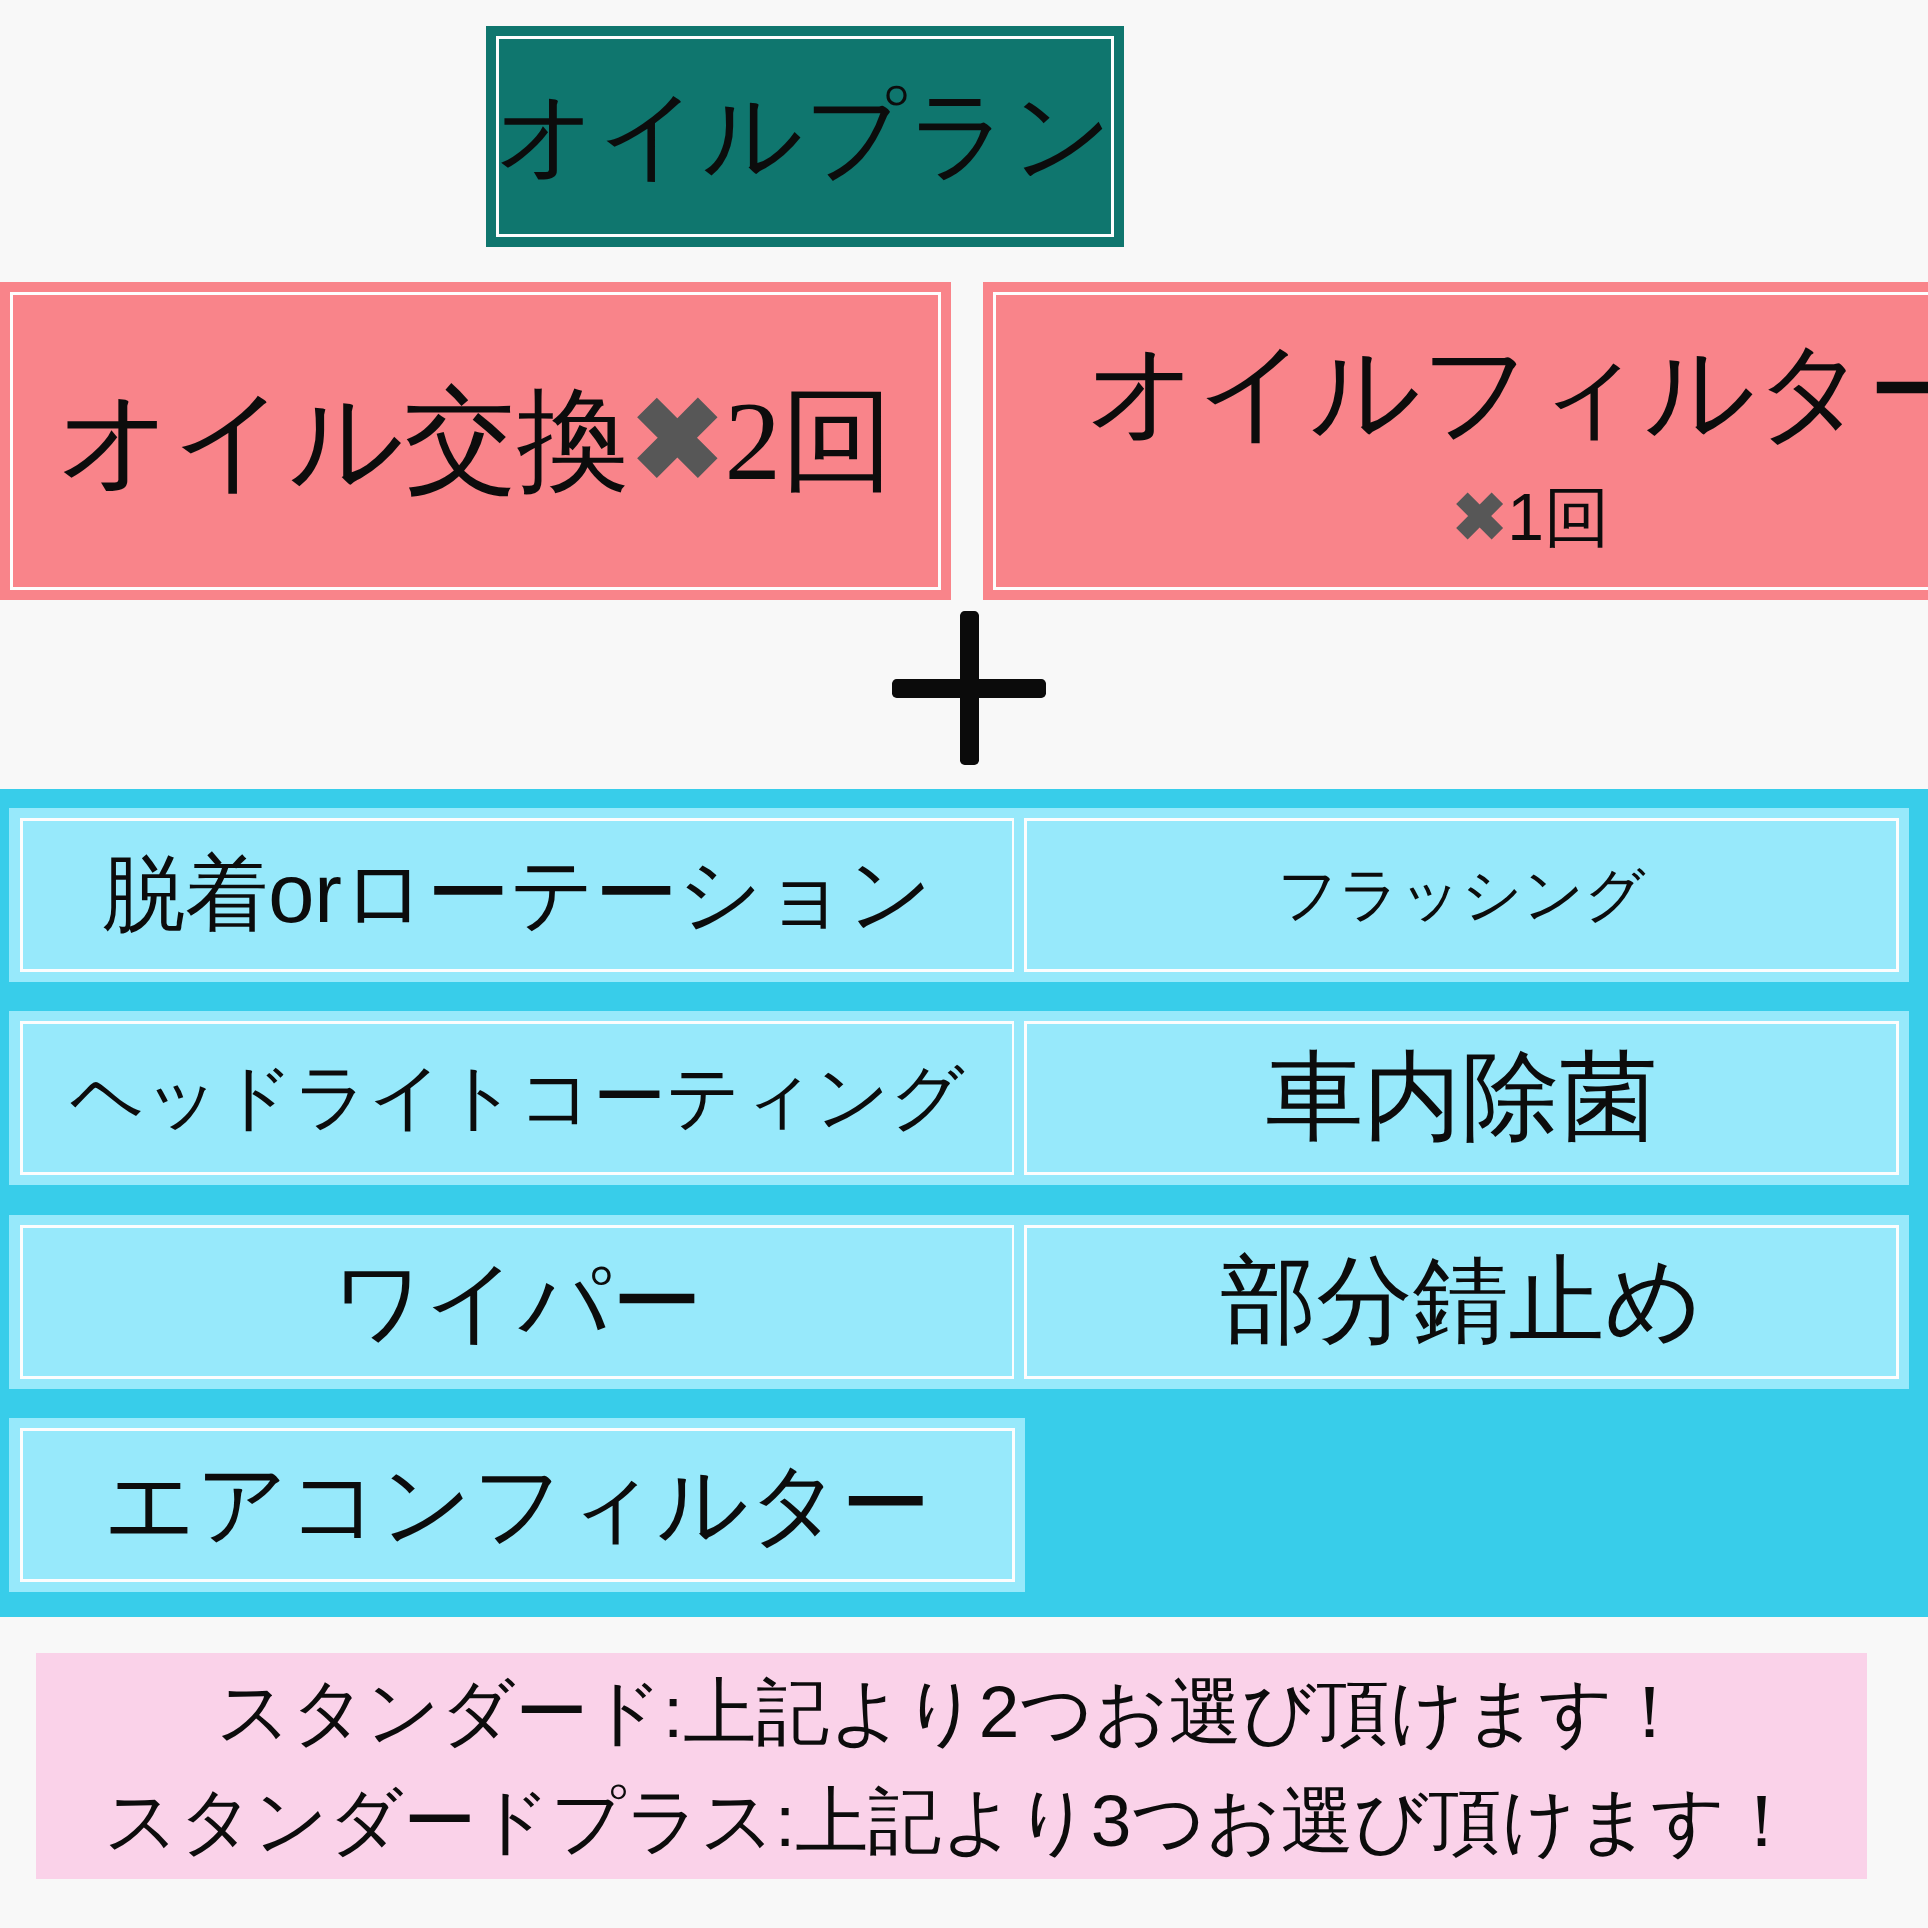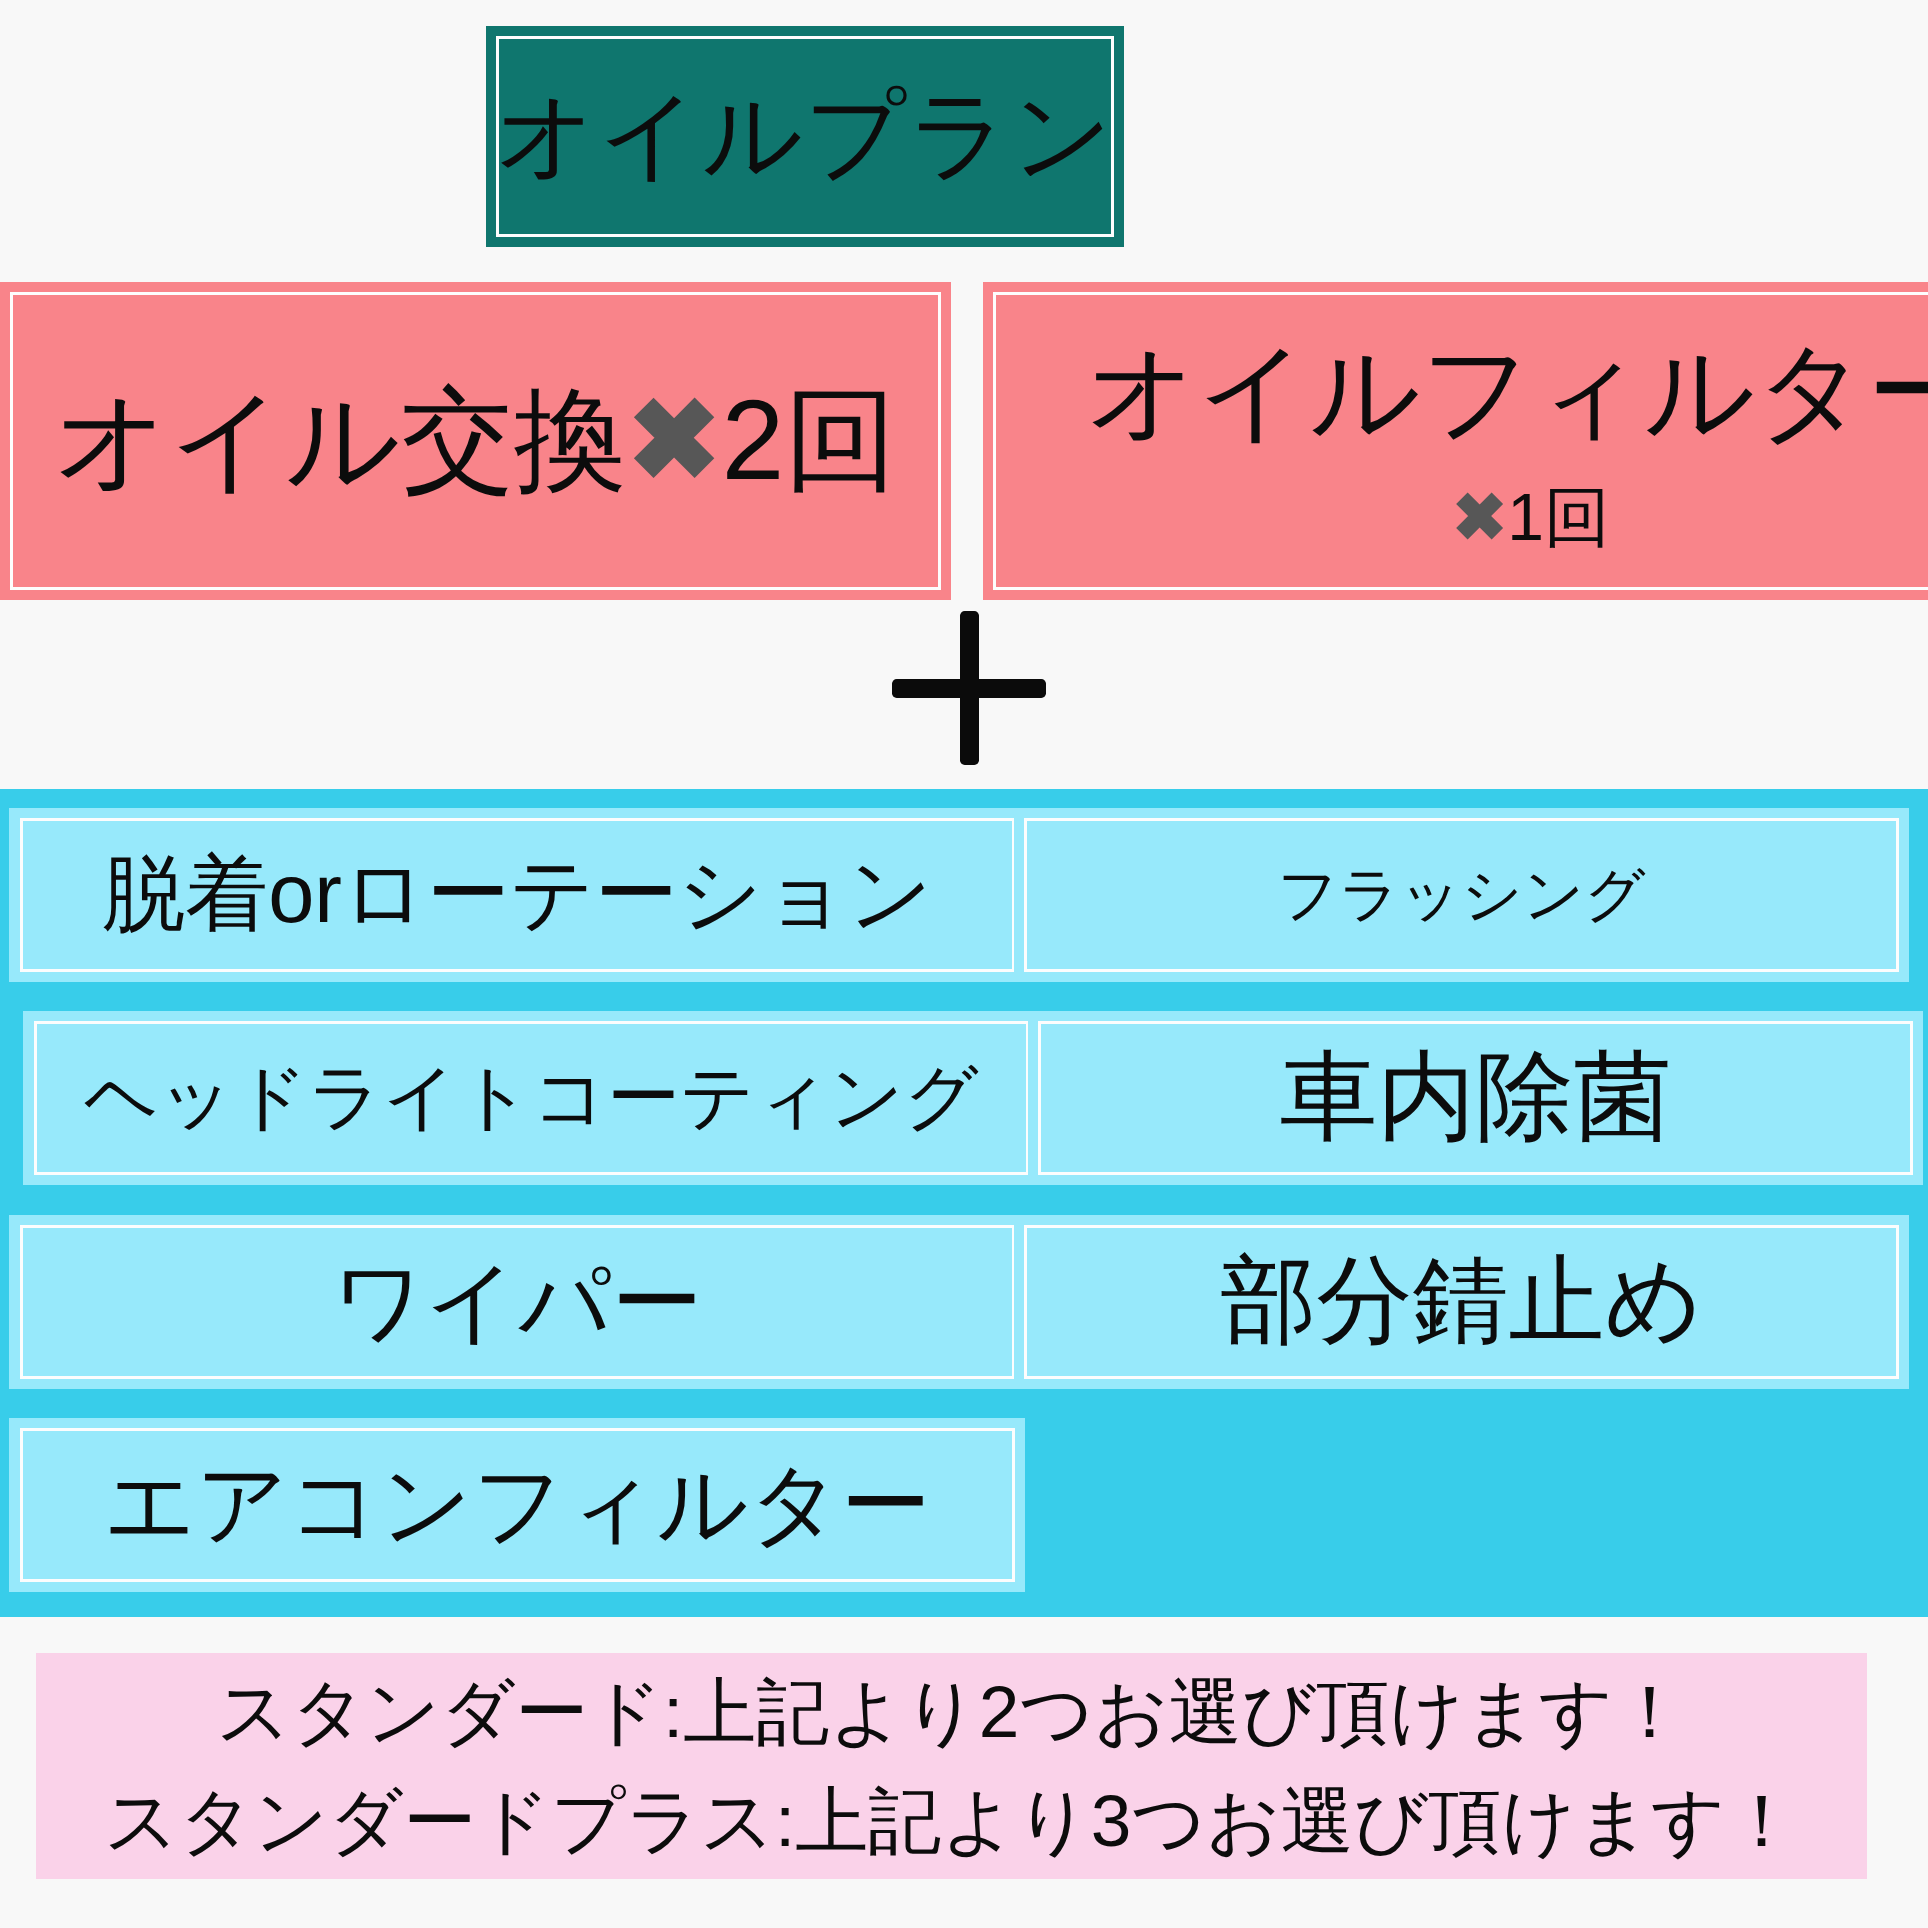--- a/index.html
+++ b/index.html
@@ -15,38 +15,38 @@
     position:absolute;inset:10.4px;border:3.8px solid #fdfdfd;pointer-events:none;
   }
   
   .title-box{
     left:486px;top:26px;width:638px;height:221px;
     background:#0f766e;
   }
   .title-box .txt{font-size:99px;letter-spacing:1.9px;}
   
   .red-box{background:#f9848a;}
-  .red1{left:0px;top:282px;width:951px;height:318px;}
+  .red1{left:0px;top:282px;width:951px;height:318px;font-family:Liberation Serif, serif;}
   .red1 .txt{font-size:113px;white-space:nowrap;}
   .red2{left:983px;top:282px;width:1096px;height:318px;flex-direction:column;}
   .red2 .line1{font-size:109px;white-space:nowrap;}
   .red2 .line2{font-size:66px;margin-top:7.5px;white-space:nowrap;}
   .cross{color:#575757;font-weight:bold;}
   
   .plus-wrap{left:892px;top:611px;width:154px;height:154px;}
   .plus-bar{position:absolute;background:#0b0b0b;border-radius:4.7px;}
   .plus-v{left:68px;top:0;width:19px;height:154px;}
   .plus-h{left:0;top:68px;width:154px;height:19px;}
   
   .cyan-section{left:0;top:789px;width:1928px;height:828px;background:#38cdea;}
   .opt-box{background:#97e9fb;position:absolute;}
   .opt-box .txt{white-space:nowrap;}
   .colL{left:9.4px;width:1016px;height:174px;}
   .colR{left:1014px;width:895px;height:174px;}
-  .row1{top:808px;} .row2{top:1011px;margin-left:14px;} .row3{top:1215px;} .row4{top:1418px;}
+  .row1{top:808px;} .row2{top:1011px;} .row3{top:1215px;} .row4{top:1418px;}
   .fs-l1{font-size:83px;} .fs-l2{font-size:73px;} .fs-l3{font-size:91px;text-align:right;} .fs-l4{font-size:90px;}
   .fs-r1{font-size:60px;} .fs-r2{font-size:98px;} .fs-r3{font-size:96px;}
   
   .pink-box{
     left:36px;top:1653px;width:1831px;height:226px;background:#fad2e9;
     flex-direction:column;
   }
   .pink-box .line{font-size:73px;line-height:1.5;white-space:nowrap;}
 </style>
 </head>

